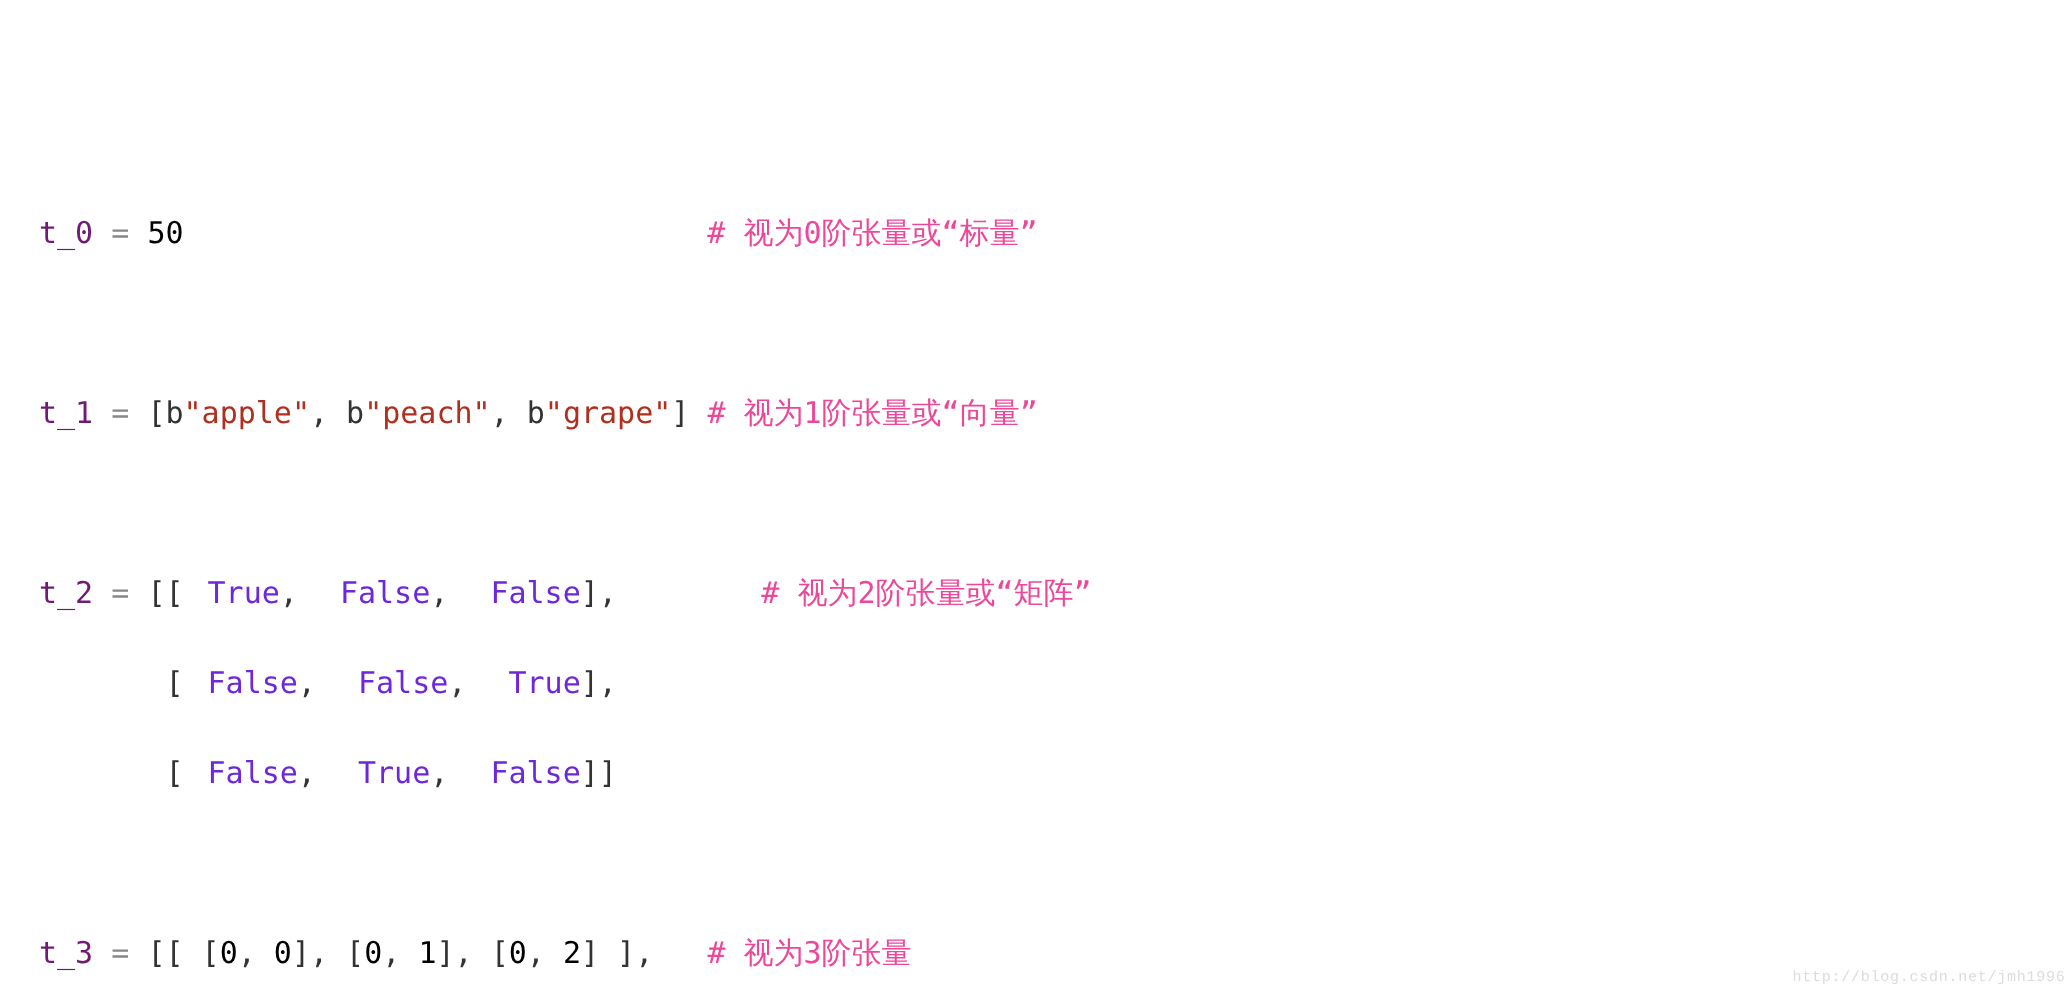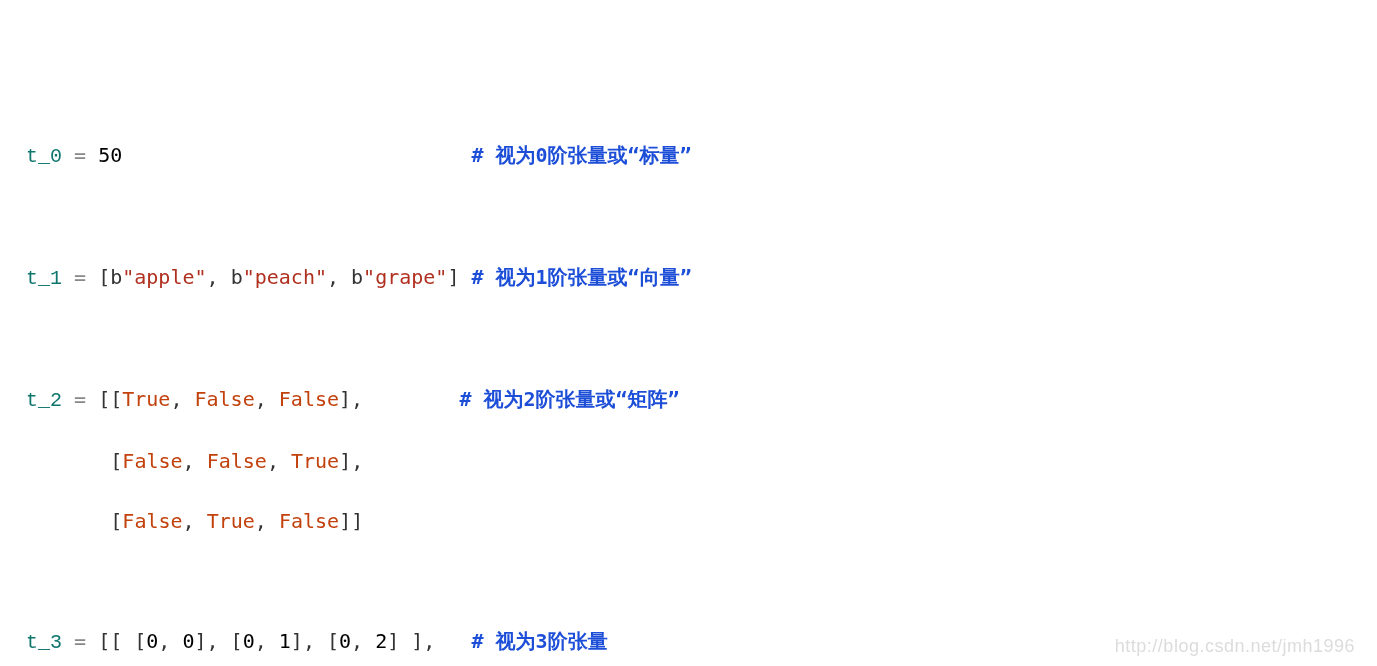--- a/index.html
+++ b/index.html
@@ -10,35 +10,35 @@
     font-size: 20px;
     line-height: 1.5;
     color: #333333;
     white-space: pre;
     position: relative;
     width: 1377px;
     height: 666px;
     box-sizing: border-box;
   }
   .line { display: block; }
-  .kw, .boolv { color: #c2410c; }      
-  .var { color: #0f766e; font-family: Liberation Mono, monospace; }
+  .kw, .boolv { color: #6d28d9; margin-left: 16px; }      
+  .var { color: #701a75; }
   .op  { color: #888888; }
   .num { color: #000000; }             
   .str { color: #b03020; }             
-  .com { color: #1d4ed8; font-weight: bold; }             
+  .com { color: #ec4899; }             
   .punct { color: #333333; }
   .prefix { color: #333333; }
   .watermark {
     position: absolute;
-    right: 22px;
+    right: 0;
     bottom: 6px;
     color: #dcdcdc;
-    font-family: Liberation Sans, sans-serif;
-    font-size: 18px;
+    font-family: Liberation Mono, monospace;
+    font-size: 10px;
     letter-spacing: 0.5px;
   }
 </style>
 </head>
 <body>
 
 
 
 <span class="line"><span class="var">t_0</span><span class="op"> = </span><span class="num">50</span><span>                             </span><span class="com"># 视为0阶张量或“标量”</span></span>
 <span class="line"> </span>

